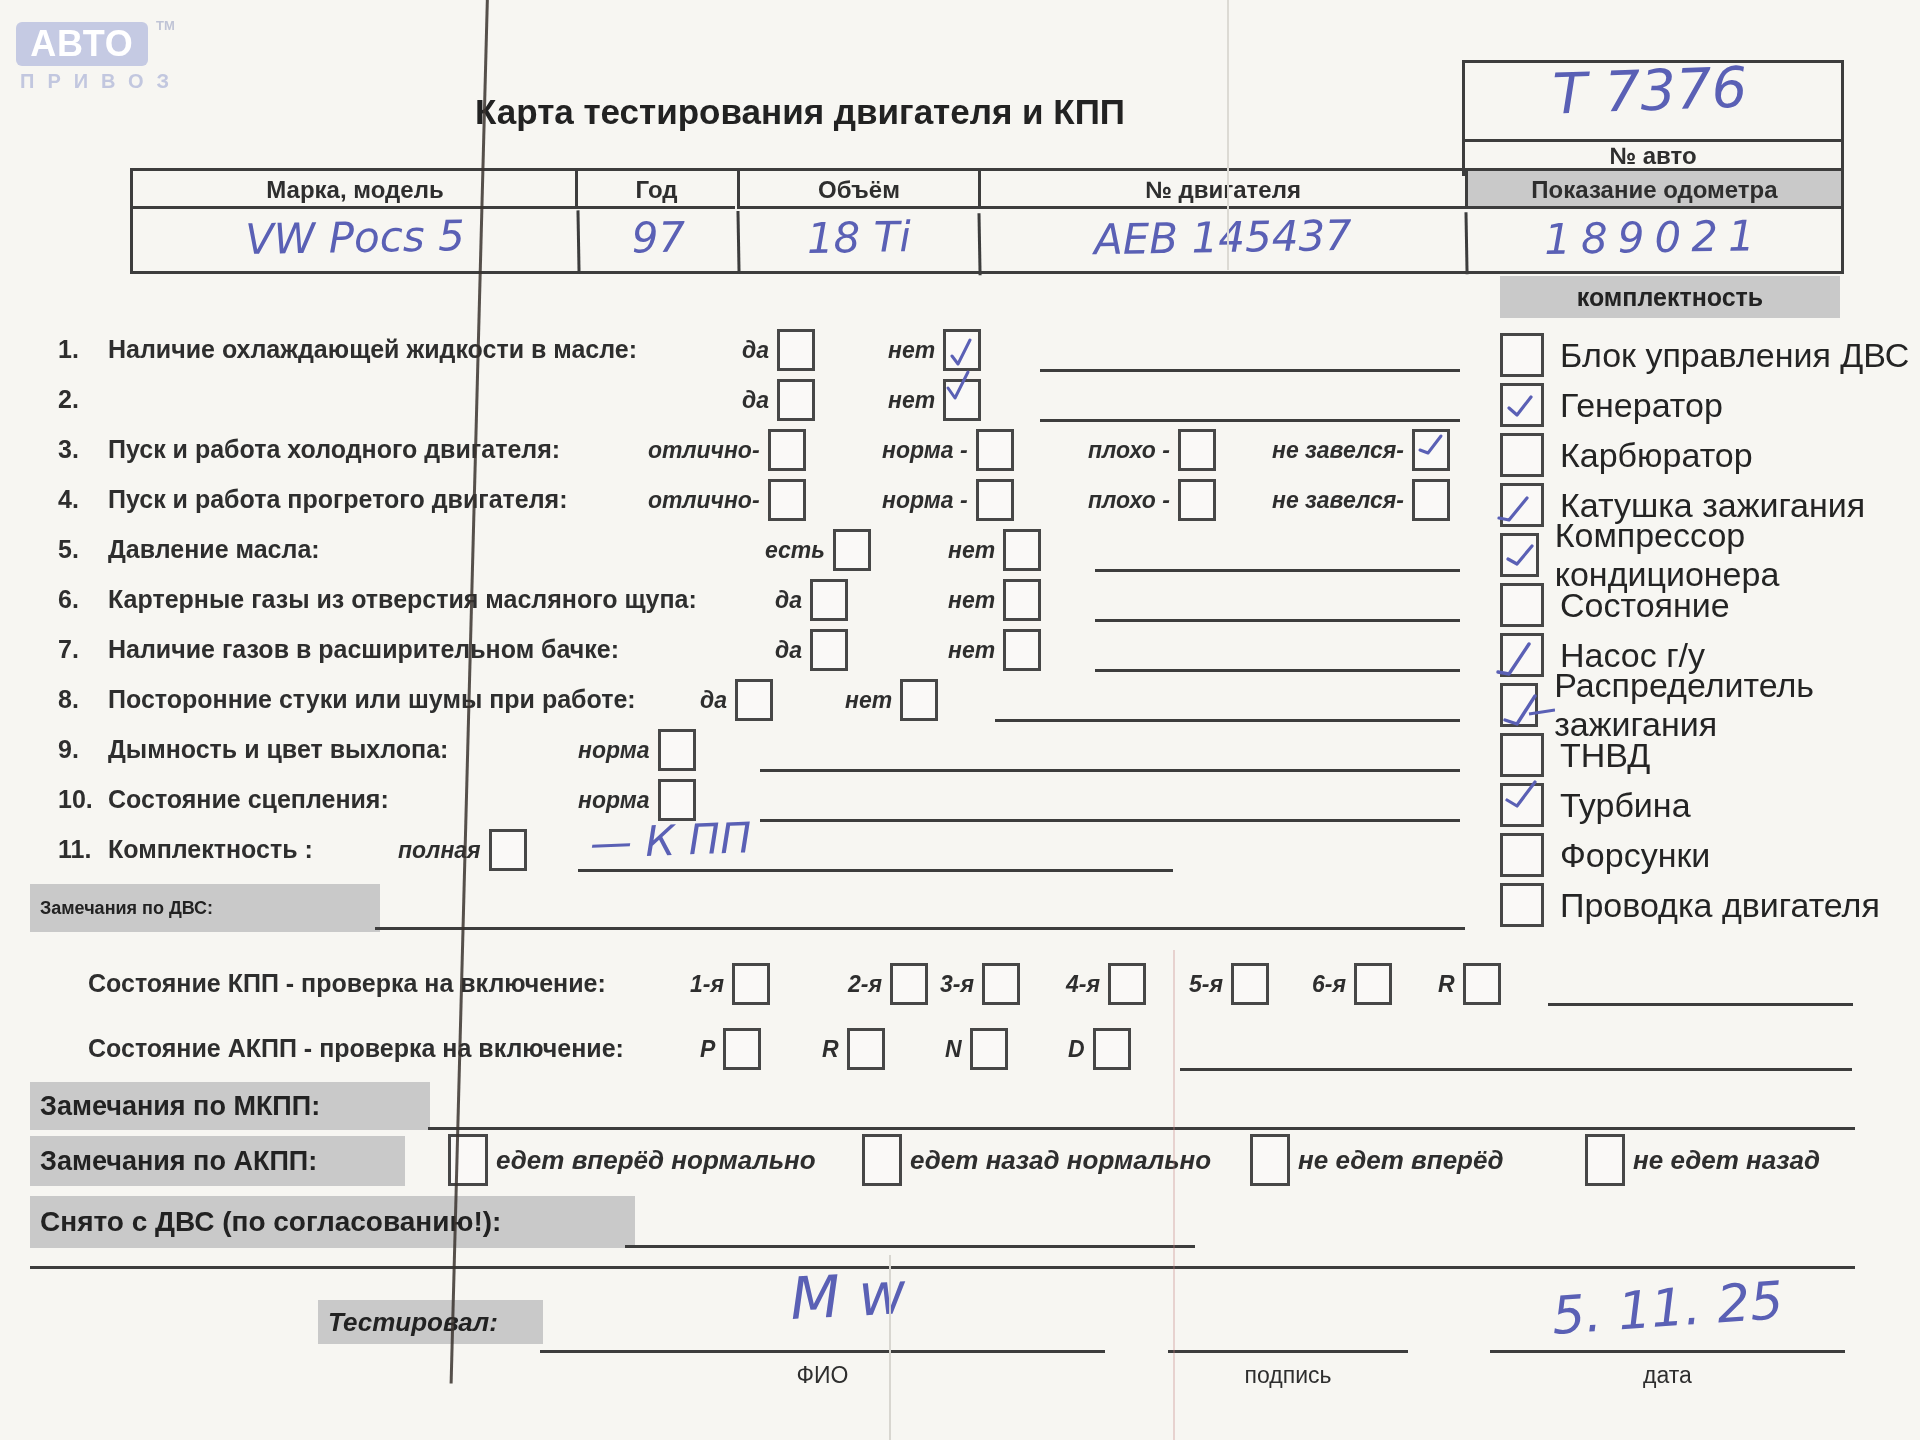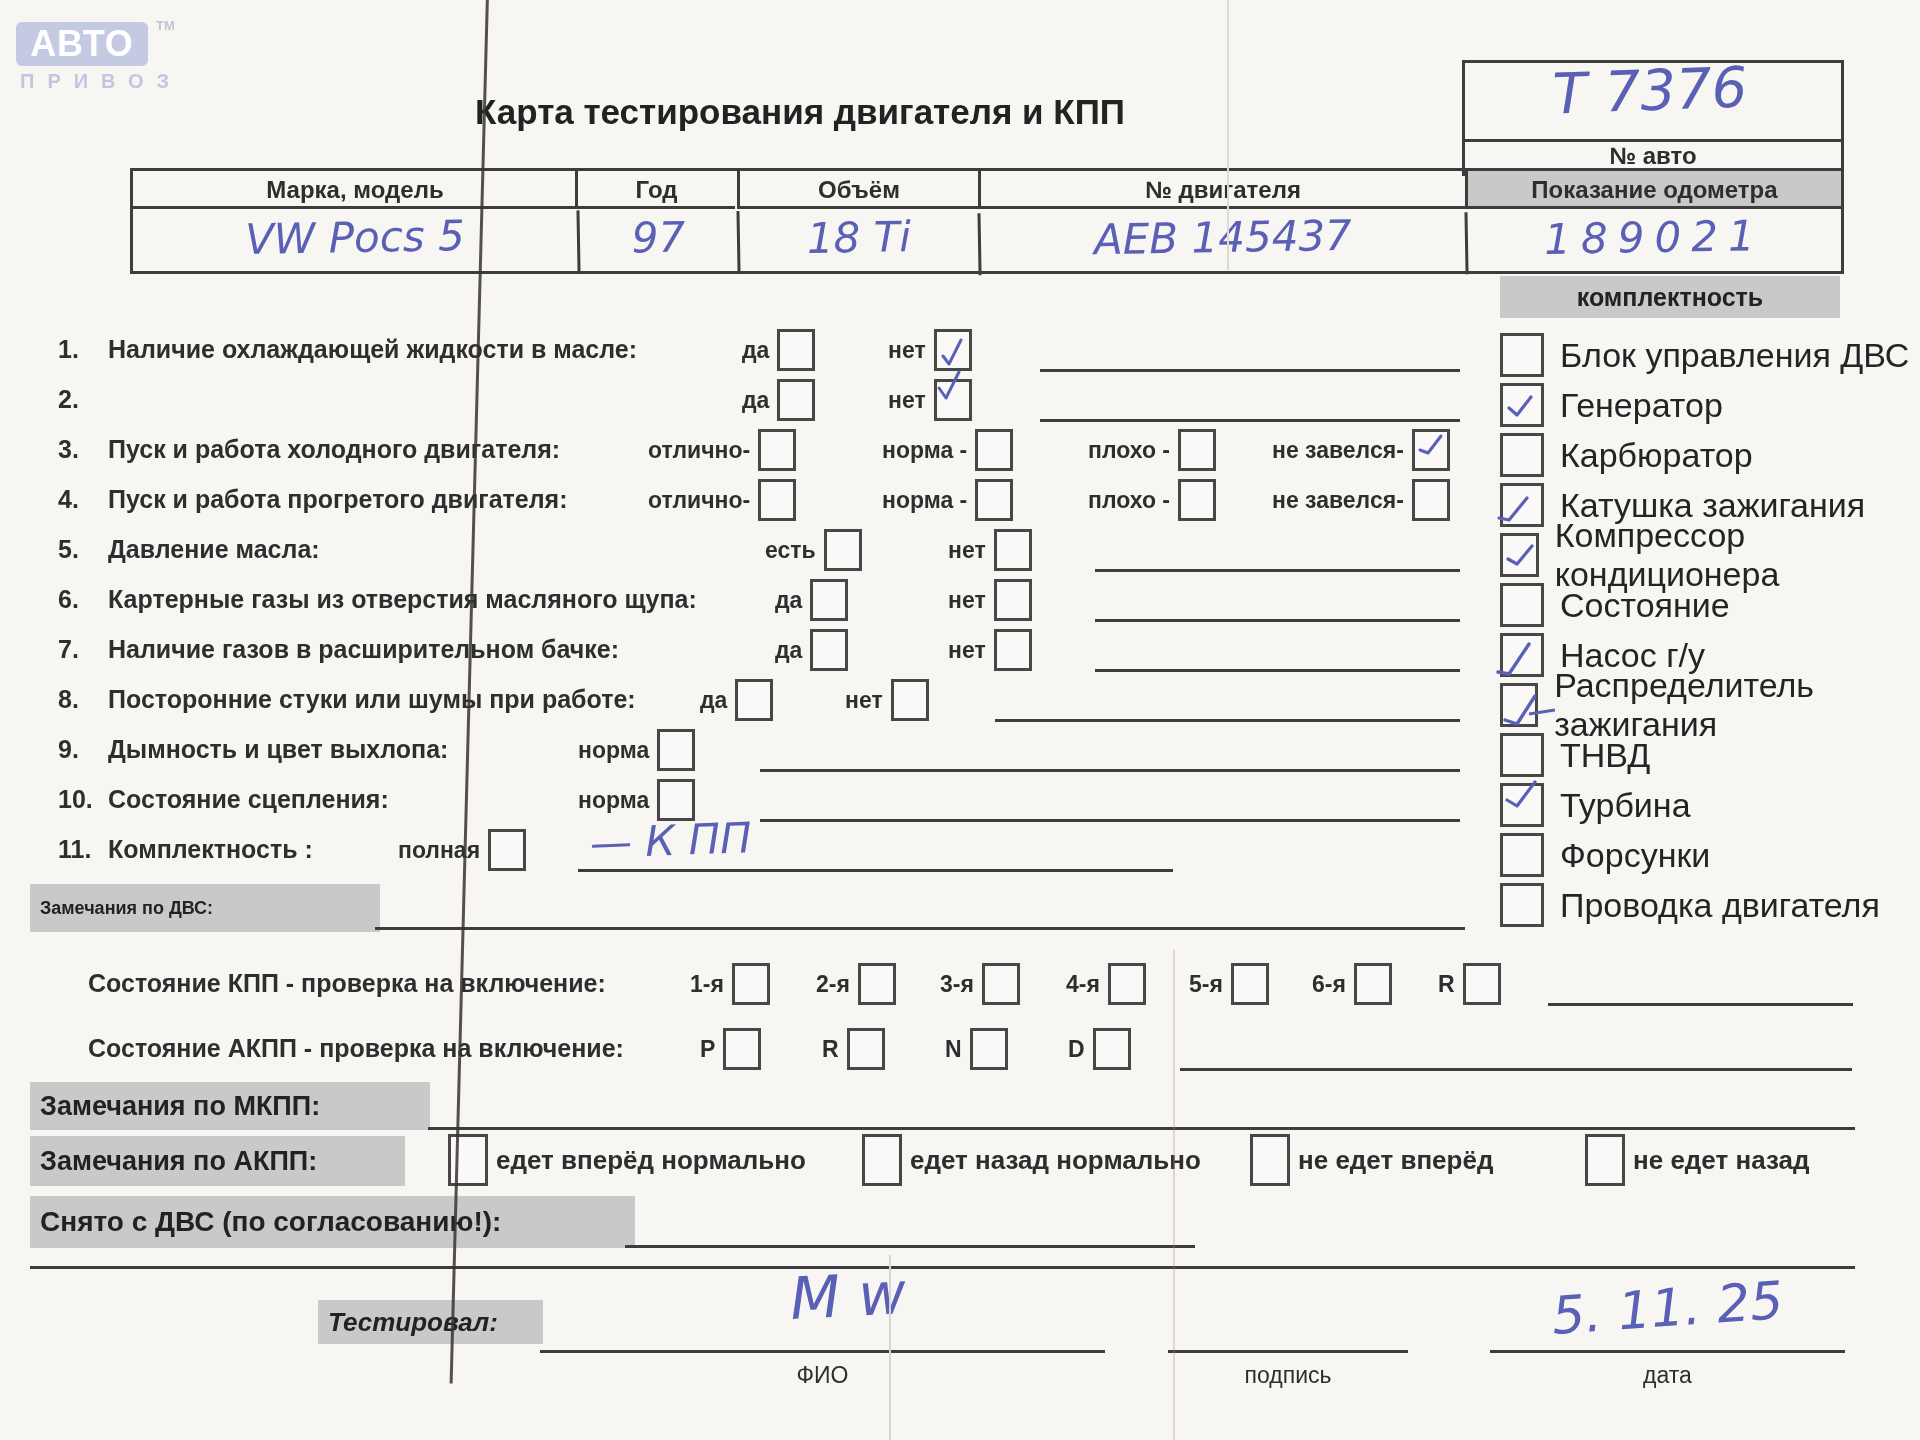--- a/index.html
+++ b/index.html
@@ -32,21 +32,21 @@
   .vhead.gray{background:#c9c9c9;}
   .vval{top:38px;height:62px;text-align:center;font-style:italic;font-size:42px;color:#5a60b5;
         line-height:58px;font-family:"DejaVu Sans",sans-serif;transform:rotate(-1deg);}
   .vval.wide{letter-spacing:10px;}
 
   
   .crow{position:absolute;left:0;width:1920px;height:52px;}
   .num{position:absolute;left:58px;top:11px;width:46px;font-weight:700;font-size:25px;}
   .ilabel{position:absolute;left:108px;top:11px;font-weight:700;font-size:25px;}
   .grp{position:absolute;top:3px;height:46px;display:flex;align-items:center;gap:8px;}
-  .olabel{font-weight:700;font-size:23px;white-space:nowrap;}
+  .olabel{font-style:italic;font-weight:700;font-size:23px;white-space:nowrap;}
   .box{position:relative;width:38px;height:42px;border:3px solid #474747;box-sizing:border-box;background:rgba(255,255,255,.4);}
   .box.tall{width:40px;height:52px;}
   .box.sq{width:44px;height:44px;}
   .tick{position:absolute;left:2px;top:6px;}
   .fill-line{position:absolute;bottom:4px;height:0;border-bottom:3px solid #3d3d3d;}
 
   
   .eq-band{position:absolute;left:1500px;top:276px;width:340px;height:42px;background:#c9c9c9;
            text-align:center;font-weight:700;font-size:25px;line-height:42px;color:#222;}
   .erow{position:absolute;left:1500px;width:420px;height:44px;display:flex;align-items:center;gap:16px;}
@@ -346,21 +346,21 @@
       <span>Замечания по ДВС:</span>
     </div>
   <div class="hline" style="left:375px;top:927px;width:1090px"></div>
 
   <div class="crow" style="top:958px">
     <span class="seclabel" style="left:88px;top:11px">Состояние КПП - проверка на включение:</span>
     <span class="grp" style="left:690px">
         <span class="olabel">1-я</span>
         <span class="box"></span>
       </span>
-    <span class="grp" style="left:816px">
+    <span class="grp" style="left:848px">
         <span class="olabel">2-я</span>
         <span class="box"></span>
       </span>
     <span class="grp" style="left:940px">
         <span class="olabel">3-я</span>
         <span class="box"></span>
       </span>
     <span class="grp" style="left:1066px">
         <span class="olabel">4-я</span>
         <span class="box"></span>

